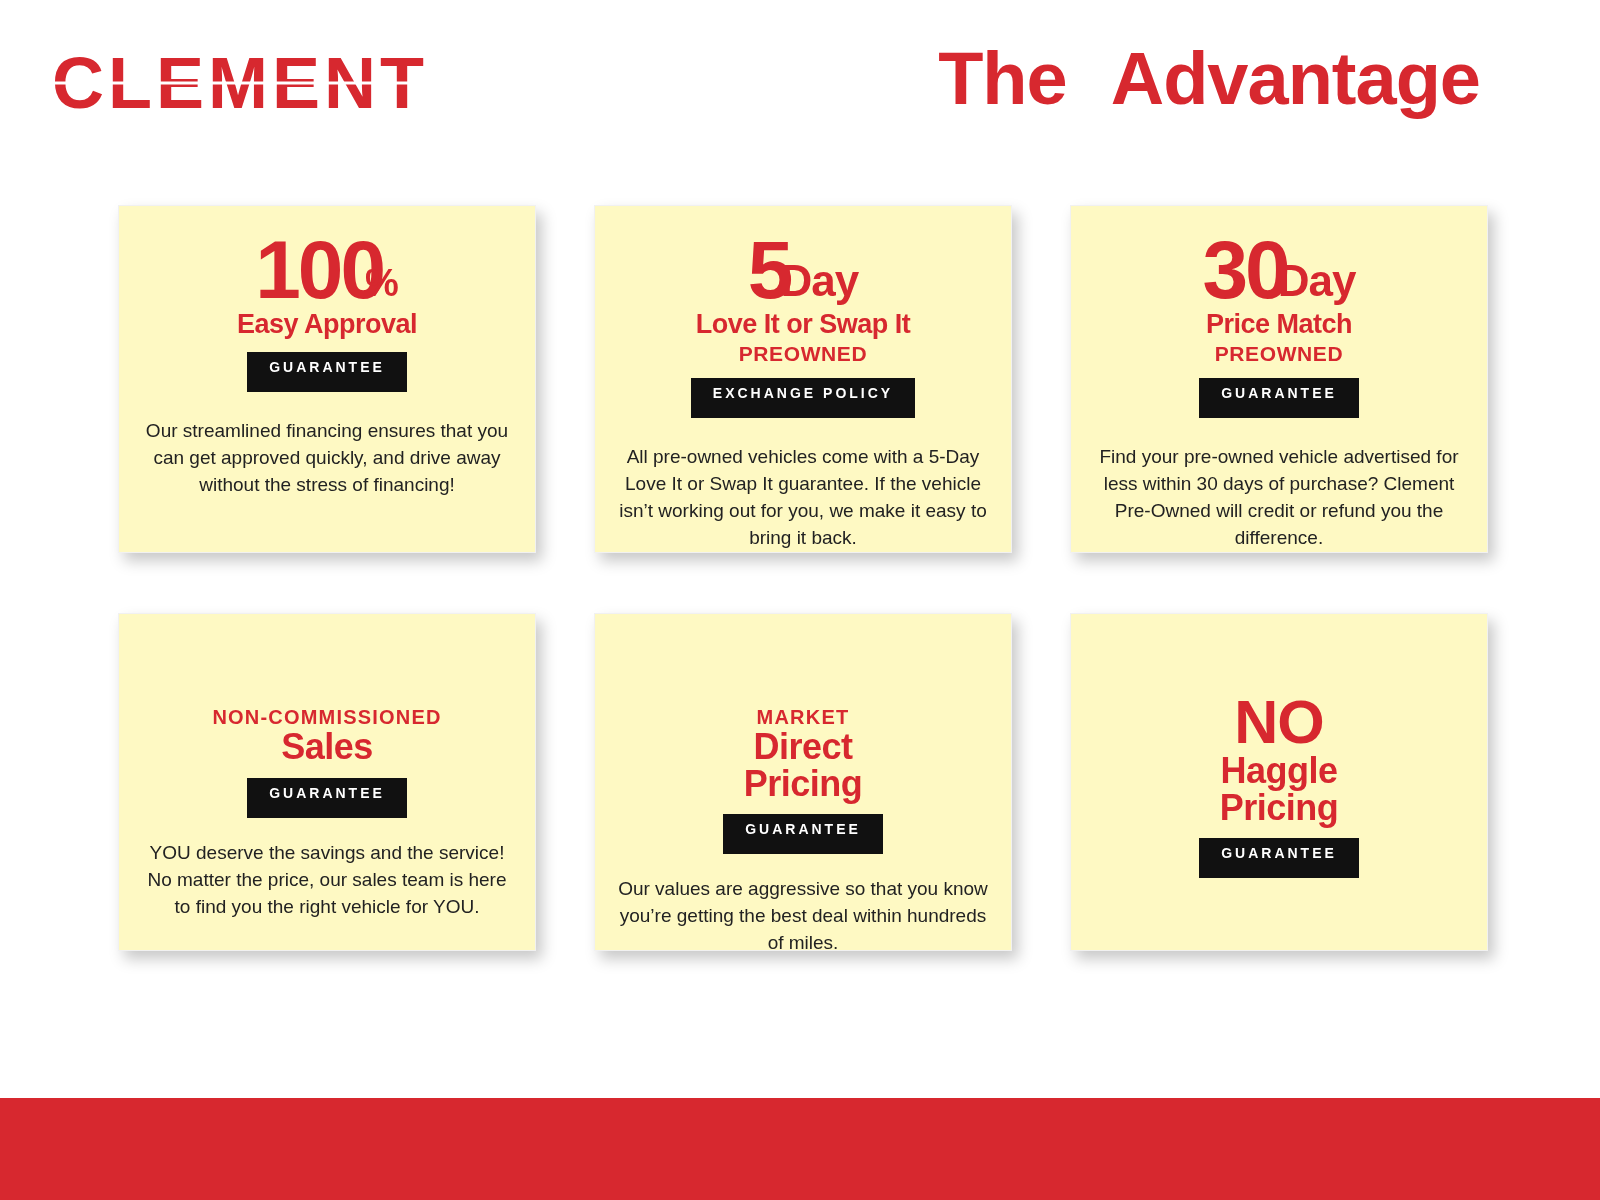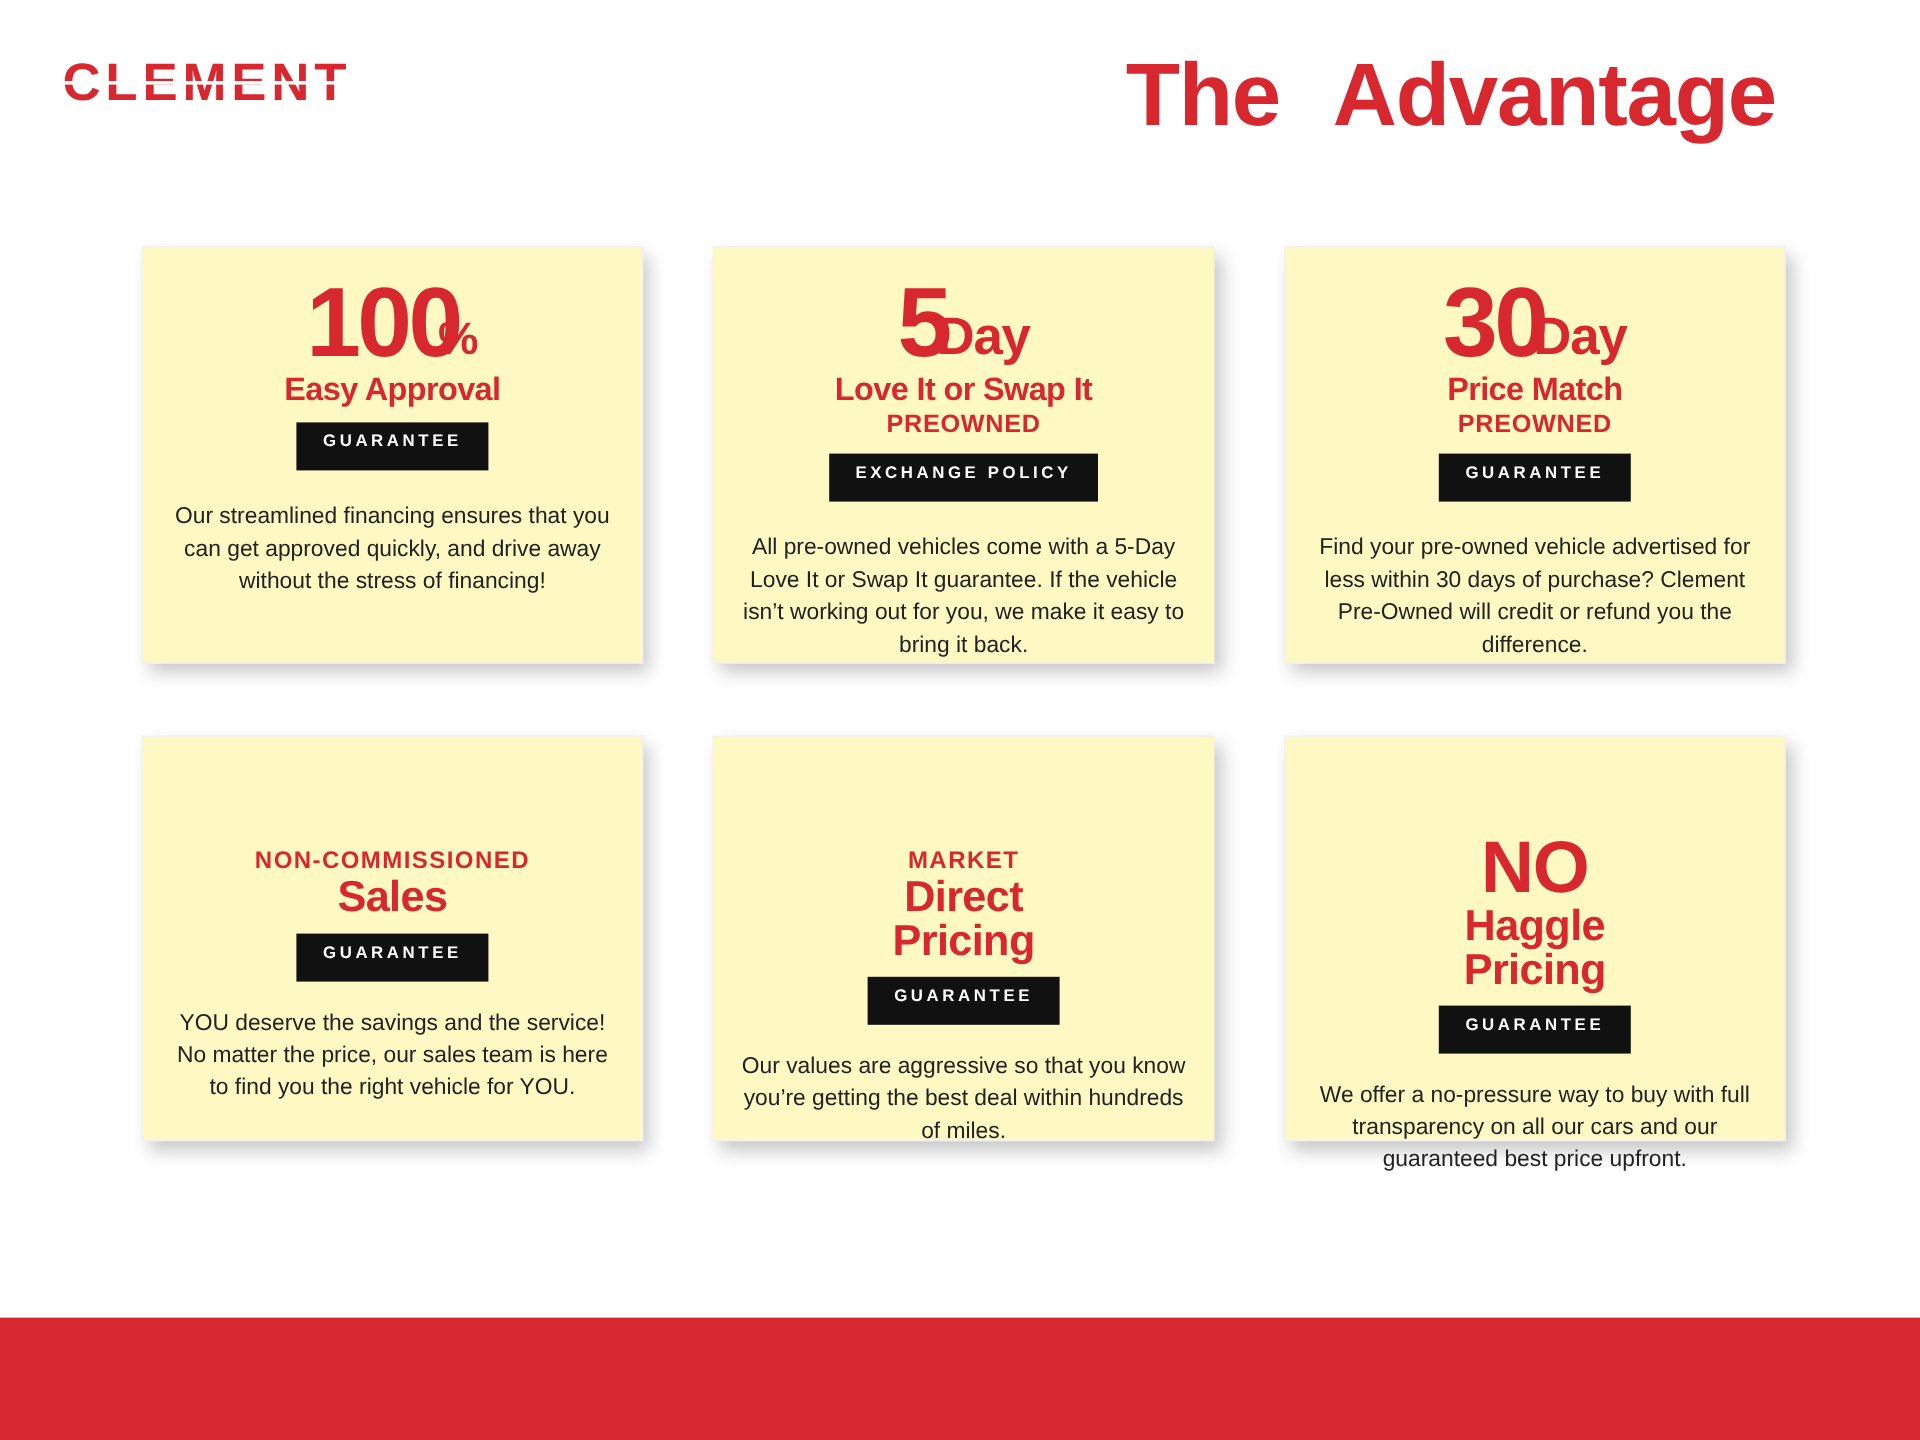--- a/index.html
+++ b/index.html
@@ -24,21 +24,21 @@
     left: 0;
     width: 1600px;
     height: 150px;
   }
   .logo {
     position: absolute;
     left: 52px;
     top: 47px;
     font-family: "Liberation Sans", sans-serif;
     font-weight: bold;
-    font-size: 44px;
+    font-size: 72px;
     letter-spacing: 4px;
     color: #d7282f;
     line-height: 1;
     
     -webkit-text-stroke: 0px;
   }
   .logo-inner {
     display: inline-block;
     position: relative;
   }
@@ -255,19 +255,18 @@
       <div class="body-text">Our values are aggressive so that you know you’re getting the best deal within hundreds of miles.</div>
     </div>
 
     <div class="card row2">
       <div class="head-block" style="margin-top:52px;">
         <div class="title-red-xl">NO</div>
         <div class="title-red-lg">Haggle</div>
         <div class="title-red-lg">Pricing</div>
         <div class="badge">GUARANTEE</div>
       </div>
-      <div class="body-text">We offer a no-pressure way to buy with full transparency on all our cars and our guaranteed best price upfront.</div>
     </div>
 
   </div>
 
   <div class="footer-bar"></div>
 </div>
 
 </body></html>

